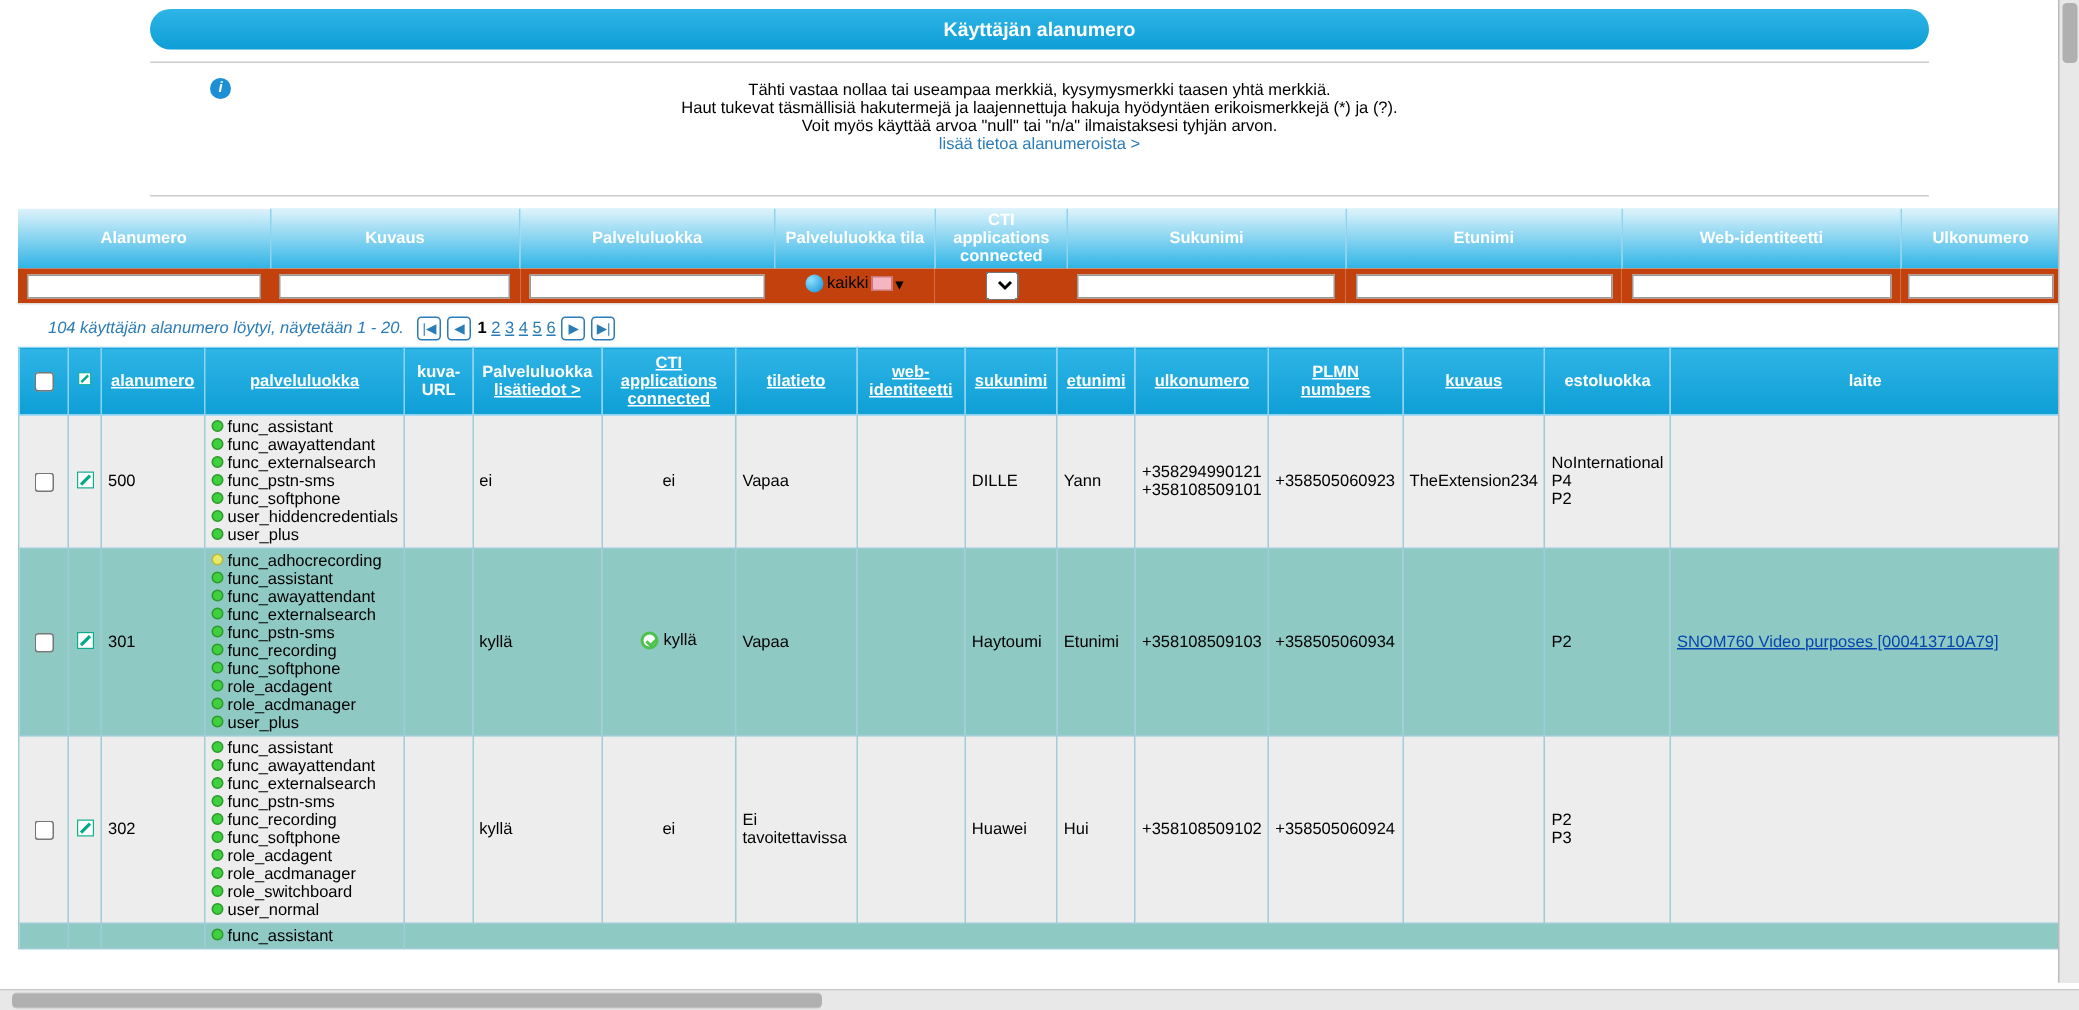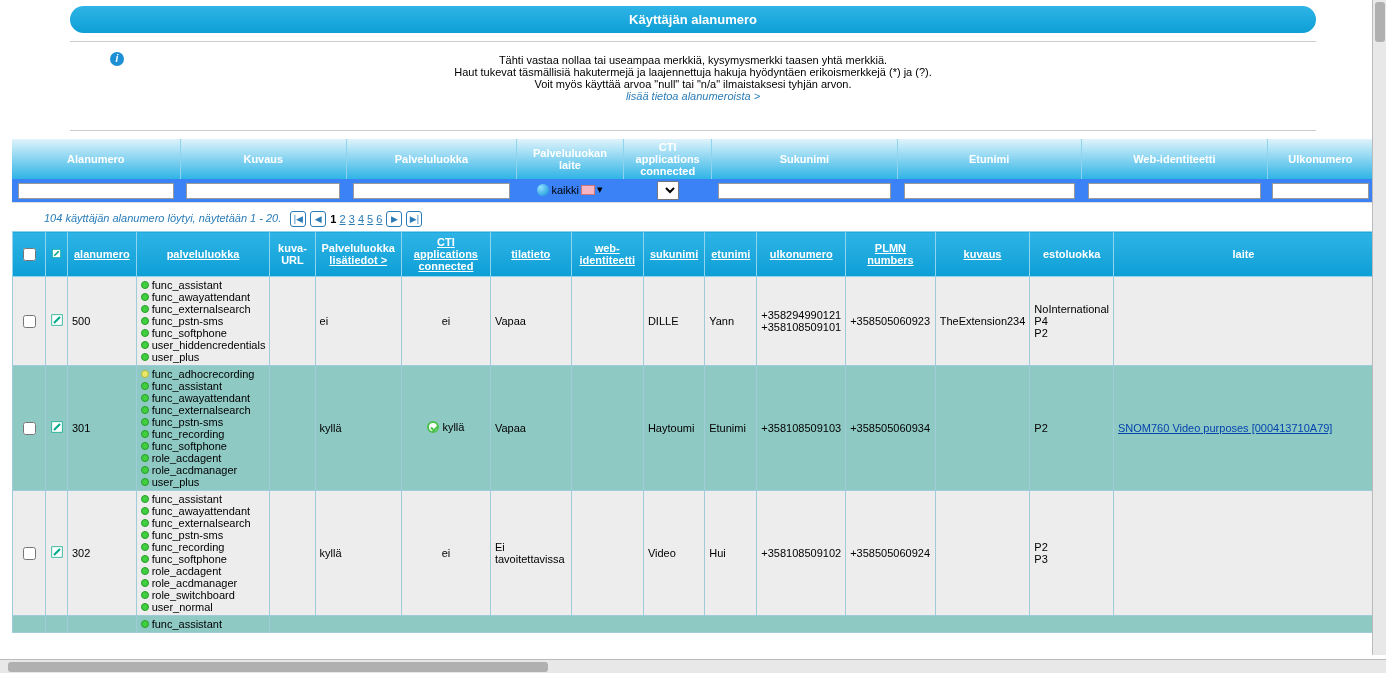--- a/index.html
+++ b/index.html
@@ -1,41 +1,41 @@
 <!DOCTYPE html>
 <html><head>
 <meta charset="utf-8">
 <style>
   * { box-sizing: border-box; }
   body { margin:0; font-family: Arial, sans-serif; font-size:11px; background:#fff; color:#000; }
   .page { width:1386px; }
-  .inner { padding:0 70px; }
+  .inner { padding:0 100px; }
   .header-bar {
     background: linear-gradient(#2fb4e6,#0d9fd6);
     color:#fff; text-align:center; font-weight:bold; font-size:13px;
     padding:6px 0; border-radius:16px; margin-top:6px;
   }
   .hr { border-top:1px solid #ccc; margin:8px 0; }
   .help { text-align:center; position:relative; padding:4px 0 20px 0; }
   .help .info-icon { position:absolute; left:40px; top:2px; width:14px; height:14px; border-radius:50%;
     background:#1d8fd4; color:#fff; font-style:italic; font-weight:bold; font-size:10px; line-height:14px; }
-  .help a { color:#2a7cb7; text-decoration:none;font-style:italic; }
+  .help a { color:#2a7cb7; text-decoration:none; }
   .filter-wrap { overflow-x:auto; margin:0 12px; border-bottom:1px solid #ddd; }
   .filter-table { border-collapse:collapse; width:100%; min-width:1340px; }
   .filter-table th {
     background:linear-gradient(#dff3fb,#2fb4e6);
     color:#fff; font-weight:bold; font-size:11px; padding:2px 4px; text-align:center;
     border-right:1px solid #8fd4ef;
   }
-  .filter-table td { padding:2px; text-align:center; background:#3b82f6;margin-top:24px; }
+  .filter-table td { padding:2px; text-align:center; background:#c2410c;margin-top:24px; }
   .filter-table input[type=text] { width:95%; border:1px solid #999; font-size:11px; padding:1px 2px; }
   .fsel { display:inline-flex; align-items:center; gap:2px; }
   .fsel .globe { width:12px; height:12px; border-radius:50%; background:radial-gradient(circle at 30% 30%, #8fe0ff, #0d8fd4); }
   .fsel .eraser { width:14px; height:10px; background:#f5b5c2; border:1px solid #c77; }
-  .result-info { color:#2a7cb7; font-style:italic; padding:8px 0 4px 44px; font-size:11px; }
+  .result-info { color:#2a7cb7; font-style:italic; padding:8px 0 4px 32px; font-size:11px; }
   .pager { display:inline-flex; align-items:center; gap:4px; margin-left:6px; font-style:normal;}
   .pager .pg-btn { width:16px; height:16px; border:1px solid #2a7cb7; border-radius:3px; display:inline-flex; align-items:center; justify-content:center; color:#2a7cb7; font-size:9px; cursor:pointer; background:#fff;}
   .pager a { color:#2a7cb7; text-decoration:underline; font-style:normal; cursor:pointer;}
   .pager .curr { color:#000; text-decoration:none; font-weight:bold; }
   .data-wrap { overflow-x:auto; margin:0 12px 12px 12px; }
   table.data { border-collapse:collapse; min-width:1340px; }
   table.data th {
     background:linear-gradient(#2fb4e6,#0d9fd6);
     color:#fff; font-weight:bold; font-size:11px; padding:4px 6px; text-align:center;
     border:1px solid #8fd4ef; vertical-align:middle;
@@ -74,21 +74,21 @@
     <div class="hr"></div>
   </div>
 
   <div class="filter-wrap">
     <table class="filter-table">
       <tbody>
           <tr>
         <th style="width:180px">Alanumero</th>
         <th style="width:180px">Kuvaus</th>
         <th style="width:180px">Palveluluokka</th>
-        <th style="width:110px">Palveluluokan laite</th>
+        <th style="width:110px">Palveluluokka tila</th>
         <th style="width:90px">CTI applications connected</th>
         <th style="width:200px">Sukunimi</th>
         <th style="width:200px">Etunimi</th>
         <th style="width:200px">Web-identiteetti</th>
         <th style="width:110px">Ulkonumero</th>
       </tr>
       <tr>
         <td><input type="text" style=""></td>
         <td><input type="text" style=""></td>
         <td><input type="text" style=""></td>
@@ -230,21 +230,21 @@
               <div class="svc"><span class="dot "></span>role_acdagent</div>
               <div class="svc"><span class="dot "></span>role_acdmanager</div>
               <div class="svc"><span class="dot "></span>role_switchboard</div>
               <div class="svc"><span class="dot "></span>user_normal</div>
             </td>
             <td></td>
             <td>kyllä</td>
             <td style="text-align:center">ei</td>
             <td>Ei tavoitettavissa</td>
             <td></td>
-            <td>Video</td>
+            <td>Huawei</td>
             <td>Hui</td>
             <td>+358108509102</td>
             <td>+358505060924</td>
             <td></td>
             <td>P2<br>P3</td>
             <td class="dev"></td>
           </tr>
           <tr class="r1">
             <td style="text-align:center"></td>
             <td></td>

